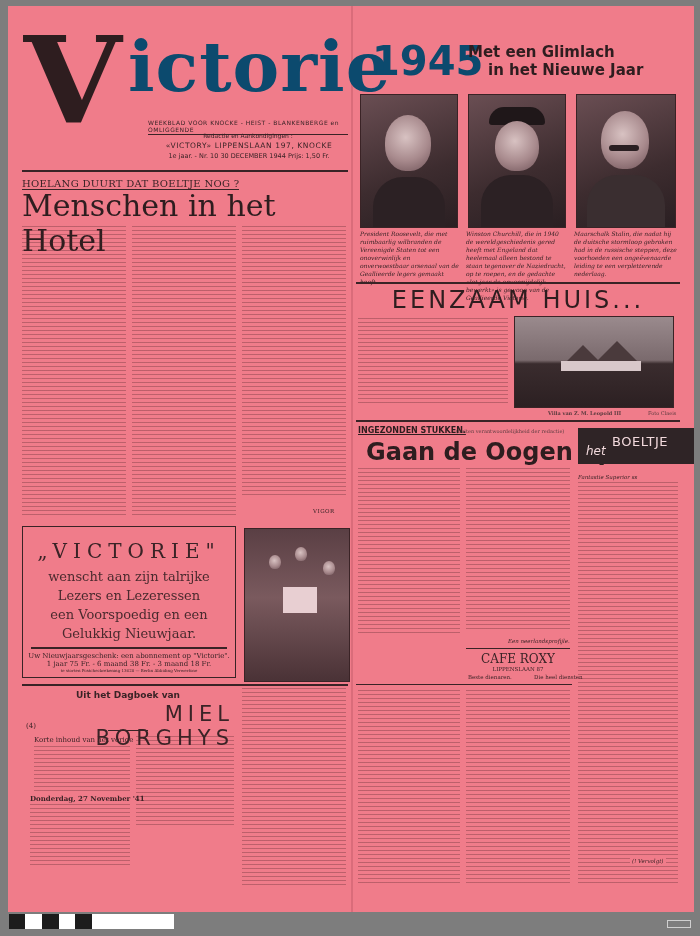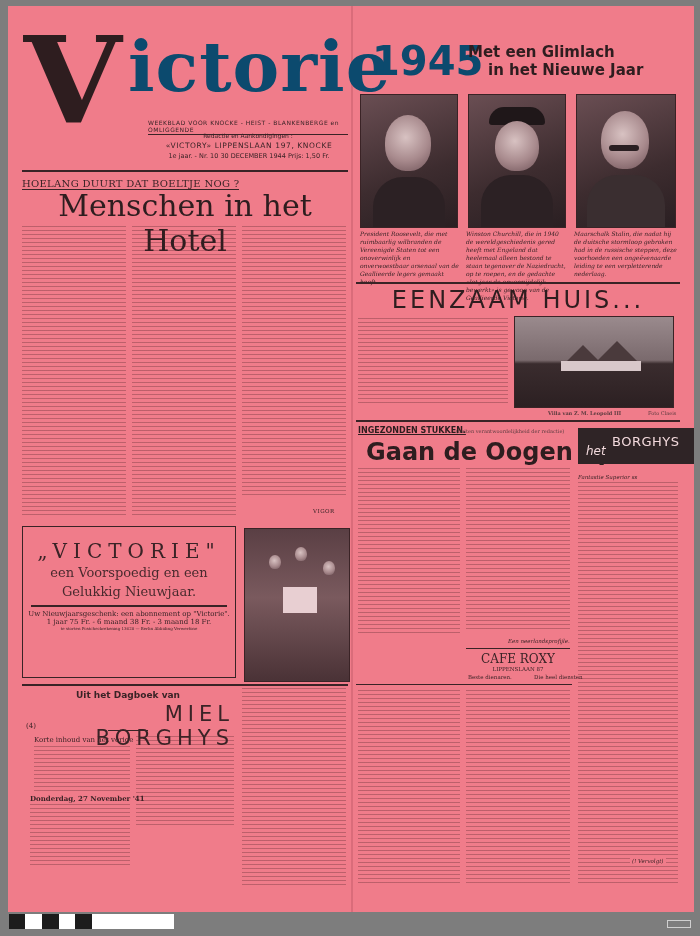--- a/index.html
+++ b/index.html
@@ -45,28 +45,30 @@
 
   <div class="abs bigv" style="left:18px;top:14px;">V</div>
   <div class="abs ictorie" style="left:120px;top:26px;">ictorie</div>
   <div class="abs sub" style="left:140px;top:113px;width:200px;border-bottom:1px solid #3a2326;padding-bottom:1px;">WEEKBLAD VOOR KNOCKE - HEIST - BLANKENBERGE en OMLIGGENDE</div>
   <div class="abs mid" style="left:140px;top:126px;width:200px;font-size:6px;">Redactie en Aankondigingen :</div>
   <div class="abs mid" style="left:136px;top:135px;width:210px;letter-spacing:.6px;">«VICTORY» LIPPENSLAAN 197, KNOCKE</div>
   <div class="abs mid" style="left:136px;top:146px;width:210px;font-size:6.5px;">1e jaar. - Nr. 10   30 DECEMBER 1944   Prijs: 1,50 Fr.</div>
   <div class="abs rule" style="left:14px;top:164px;width:326px;height:2px;"></div>
 
   <div class="abs kicker" style="left:14px;top:172px;border-bottom:1px solid #3a2326;">HOELANG DUURT DAT BOELTJE NOG ?</div>
-  <div class="abs headline" style="left:14px;top:182px;width:326px;text-align:center;">Menschen in het Hotel</div>
+  <div class="abs headline" style="left:14px;top:182px;width:326px;">Menschen in het Hotel</div>
   <div class="abs txt" style="left:14px;top:220px;width:104px;height:290px;"></div>
   <div class="abs txt" style="left:124px;top:220px;width:104px;height:290px;"></div>
   <div class="abs txt" style="left:234px;top:220px;width:104px;height:272px;"></div>
   <div class="abs tiny" style="left:305px;top:502px;letter-spacing:.5px;">VIGOR</div>
 
   <div class="abs vbox" style="left:14px;top:520px;width:212px;height:150px;">
     <div class="vtitle" style="margin-top:12px;">„VICTORIE"</div>
+    <div class="vline" style="margin-top:4px;">wenscht aan zijn talrijke</div>
+    <div class="vline">Lezers en Lezeressen</div>
     <div class="vline">een Voorspoedig en een</div>
     <div class="vline">Gelukkig Nieuwjaar.</div>
     <div style="margin:4px 8px 3px;height:1.5px;background:#3a2326;"></div>
     <div class="vsub">Uw Nieuwjaarsgeschenk: een abonnement op "Victorie".</div>
     <div class="vsub">1 jaar 75 Fr.   -   6 maand 38 Fr.   -   3 maand 18 Fr.</div>
     <div class="vsub" style="font-size:4px;">te storten Postcheckrekening 13620 — Berlin Abbiding Verwerfone</div>
   </div>
 
   <div class="abs" style="left:236px;top:522px;width:104px;height:152px;border:1px solid #3a2326;background:linear-gradient(180deg,#5a3f44 0%,#7a5a5e 45%,#4a3236 100%);">
     <div class="face" style="left:24px;top:26px;width:12px;height:14px;"></div>
@@ -132,21 +134,21 @@
   <div class="abs cafe" style="left:458px;top:646px;width:104px;">CAFE ROXY</div>
   <div class="abs tiny" style="left:458px;top:660px;width:104px;text-align:center;">LIPPENSLAAN 87</div>
   <div class="abs tiny" style="left:460px;top:668px;">Beste dienaren.</div>
   <div class="abs tiny" style="left:526px;top:668px;">Die heel diensten</div>
   <div class="abs rule" style="left:348px;top:678px;width:216px;height:1px;"></div>
   <div class="abs txt" style="left:350px;top:684px;width:102px;height:196px;"></div>
   <div class="abs txt" style="left:458px;top:684px;width:104px;height:196px;"></div>
 
   <div class="abs vuil" style="left:570px;top:422px;width:98px;height:36px;padding-left:20px;">
     <span style="position:absolute;left:8px;top:16px;font-size:12px;font-style:italic;">het</span>
-    <span style="position:absolute;left:34px;top:6px;font-size:13px;letter-spacing:.5px;">BORGHYS</span>
+    <span style="position:absolute;left:34px;top:6px;font-size:13px;letter-spacing:.5px;">BOELTJE</span>
   </div>
   <div class="abs tiny" style="left:570px;top:468px;font-style:italic;">Fantastie Superior ss</div>
   <div class="abs txt" style="left:570px;top:476px;width:100px;height:404px;"></div>
   <div class="abs tiny" style="left:622px;top:852px;font-style:italic;background:#f07c8a;padding:0 2px;">(! Vervolgt)</div>
 </div>
 
 <div class="strip" style="left:9px;width:16px;background:#1c1c1c;"></div>
 <div class="strip" style="left:25px;width:17px;background:#ffffff;"></div>
 <div class="strip" style="left:42px;width:17px;background:#1c1c1c;"></div>
 <div class="strip" style="left:59px;width:16px;background:#ffffff;"></div>

